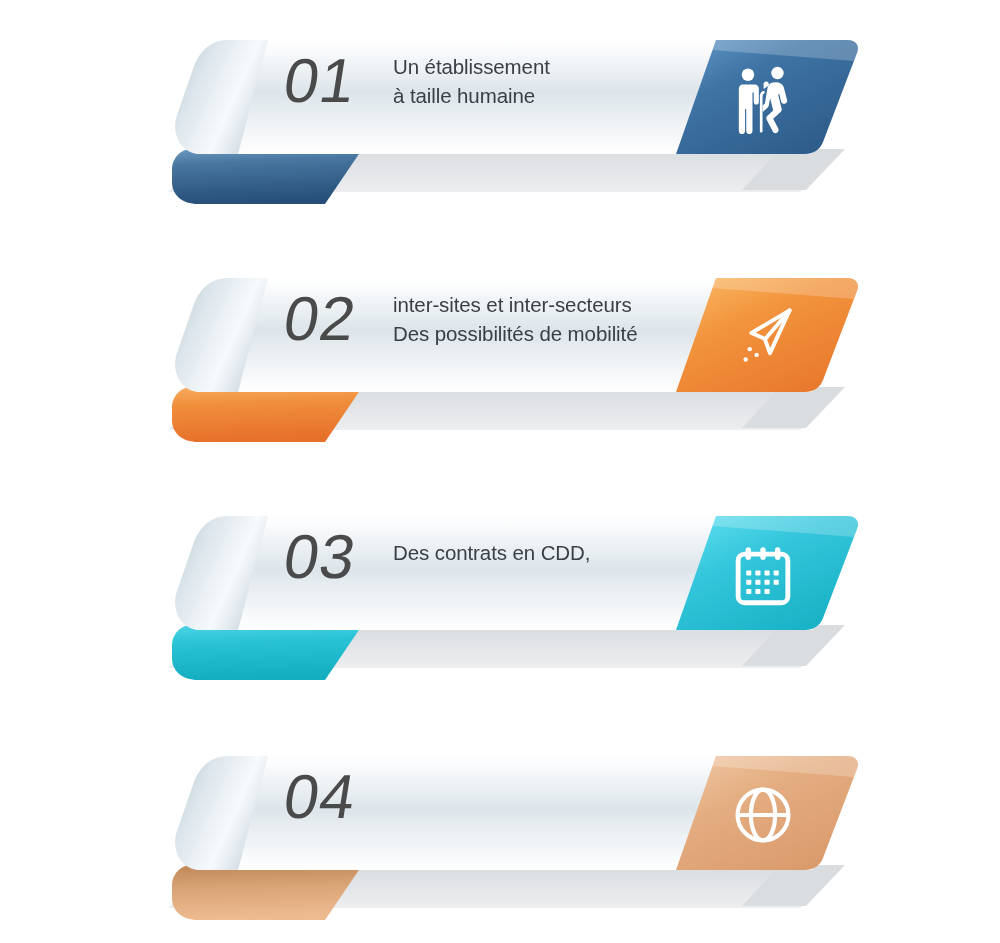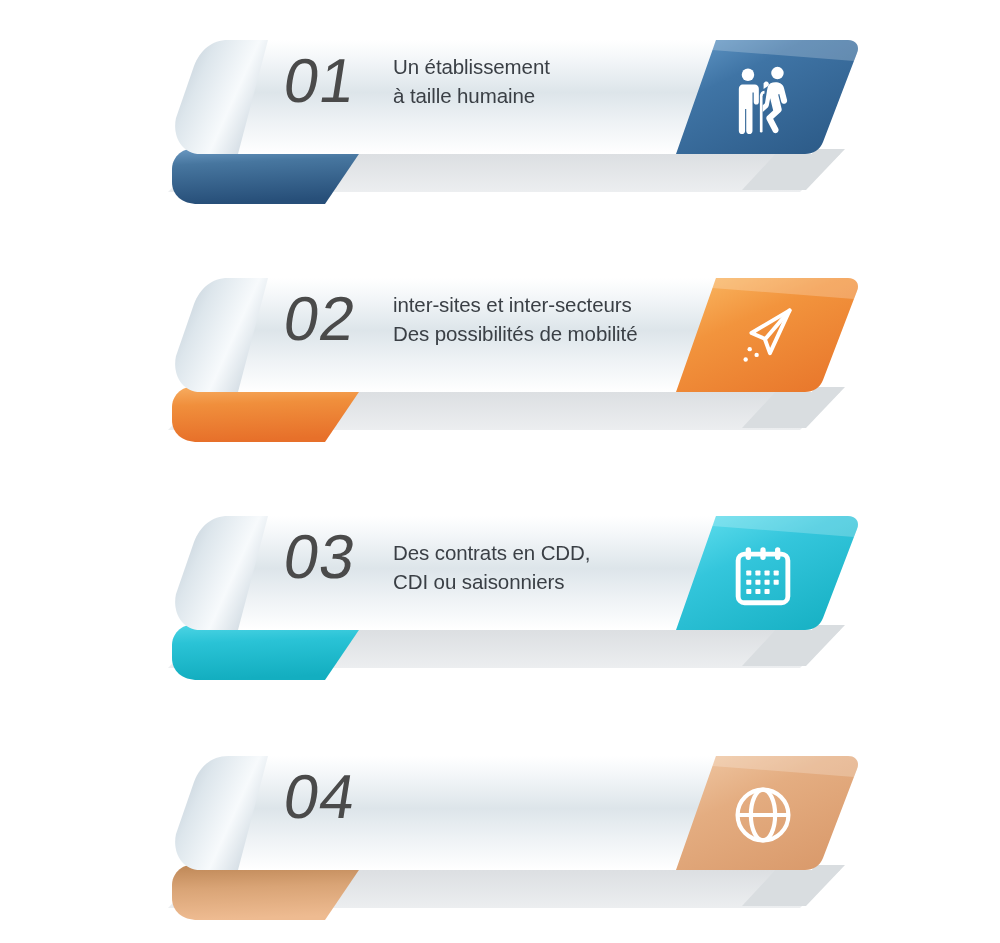--- a/index.html
+++ b/index.html
@@ -266,21 +266,20 @@
       <path d="M228,26 C212,26 200,36 194,52 L176,104 C172,122 182,140 200,140 L238,140 L268,26 Z" fill="url(#fold3)"></path>
 
       <path d="M716,26 L848,26 C856,26 860,32 857,39 L823,128 C820,136 813,140 805,140 L676,140 Z" fill="url(#acc3)"></path>
       <path d="M716,26 L848,26 C856,26 860,32 857,39 L854,47 L712,36 Z" fill="#ffffff" opacity="0.22"></path>
     </svg>
 
     <div class="txt-layer">
       <div class="num">03</div>
       <div class="title t3">
         <div>Des contrats en CDD,</div>
-        <div>CDI ou saisonniers</div>
       </div>
       <div class="icon-wrap">
         <svg viewBox="0 0 64 64">
           <g fill="#ffffff">
             <rect x="17" y="8" width="4.6" height="11" rx="2.3"></rect>
             <rect x="29.7" y="8" width="4.6" height="11" rx="2.3"></rect>
             <rect x="42.4" y="8" width="4.6" height="11" rx="2.3"></rect>
           </g>
           <rect x="10.5" y="14" width="43" height="42" rx="5.5" fill="none" stroke="#ffffff" stroke-width="4.2"></rect>
           <g fill="#ffffff">

